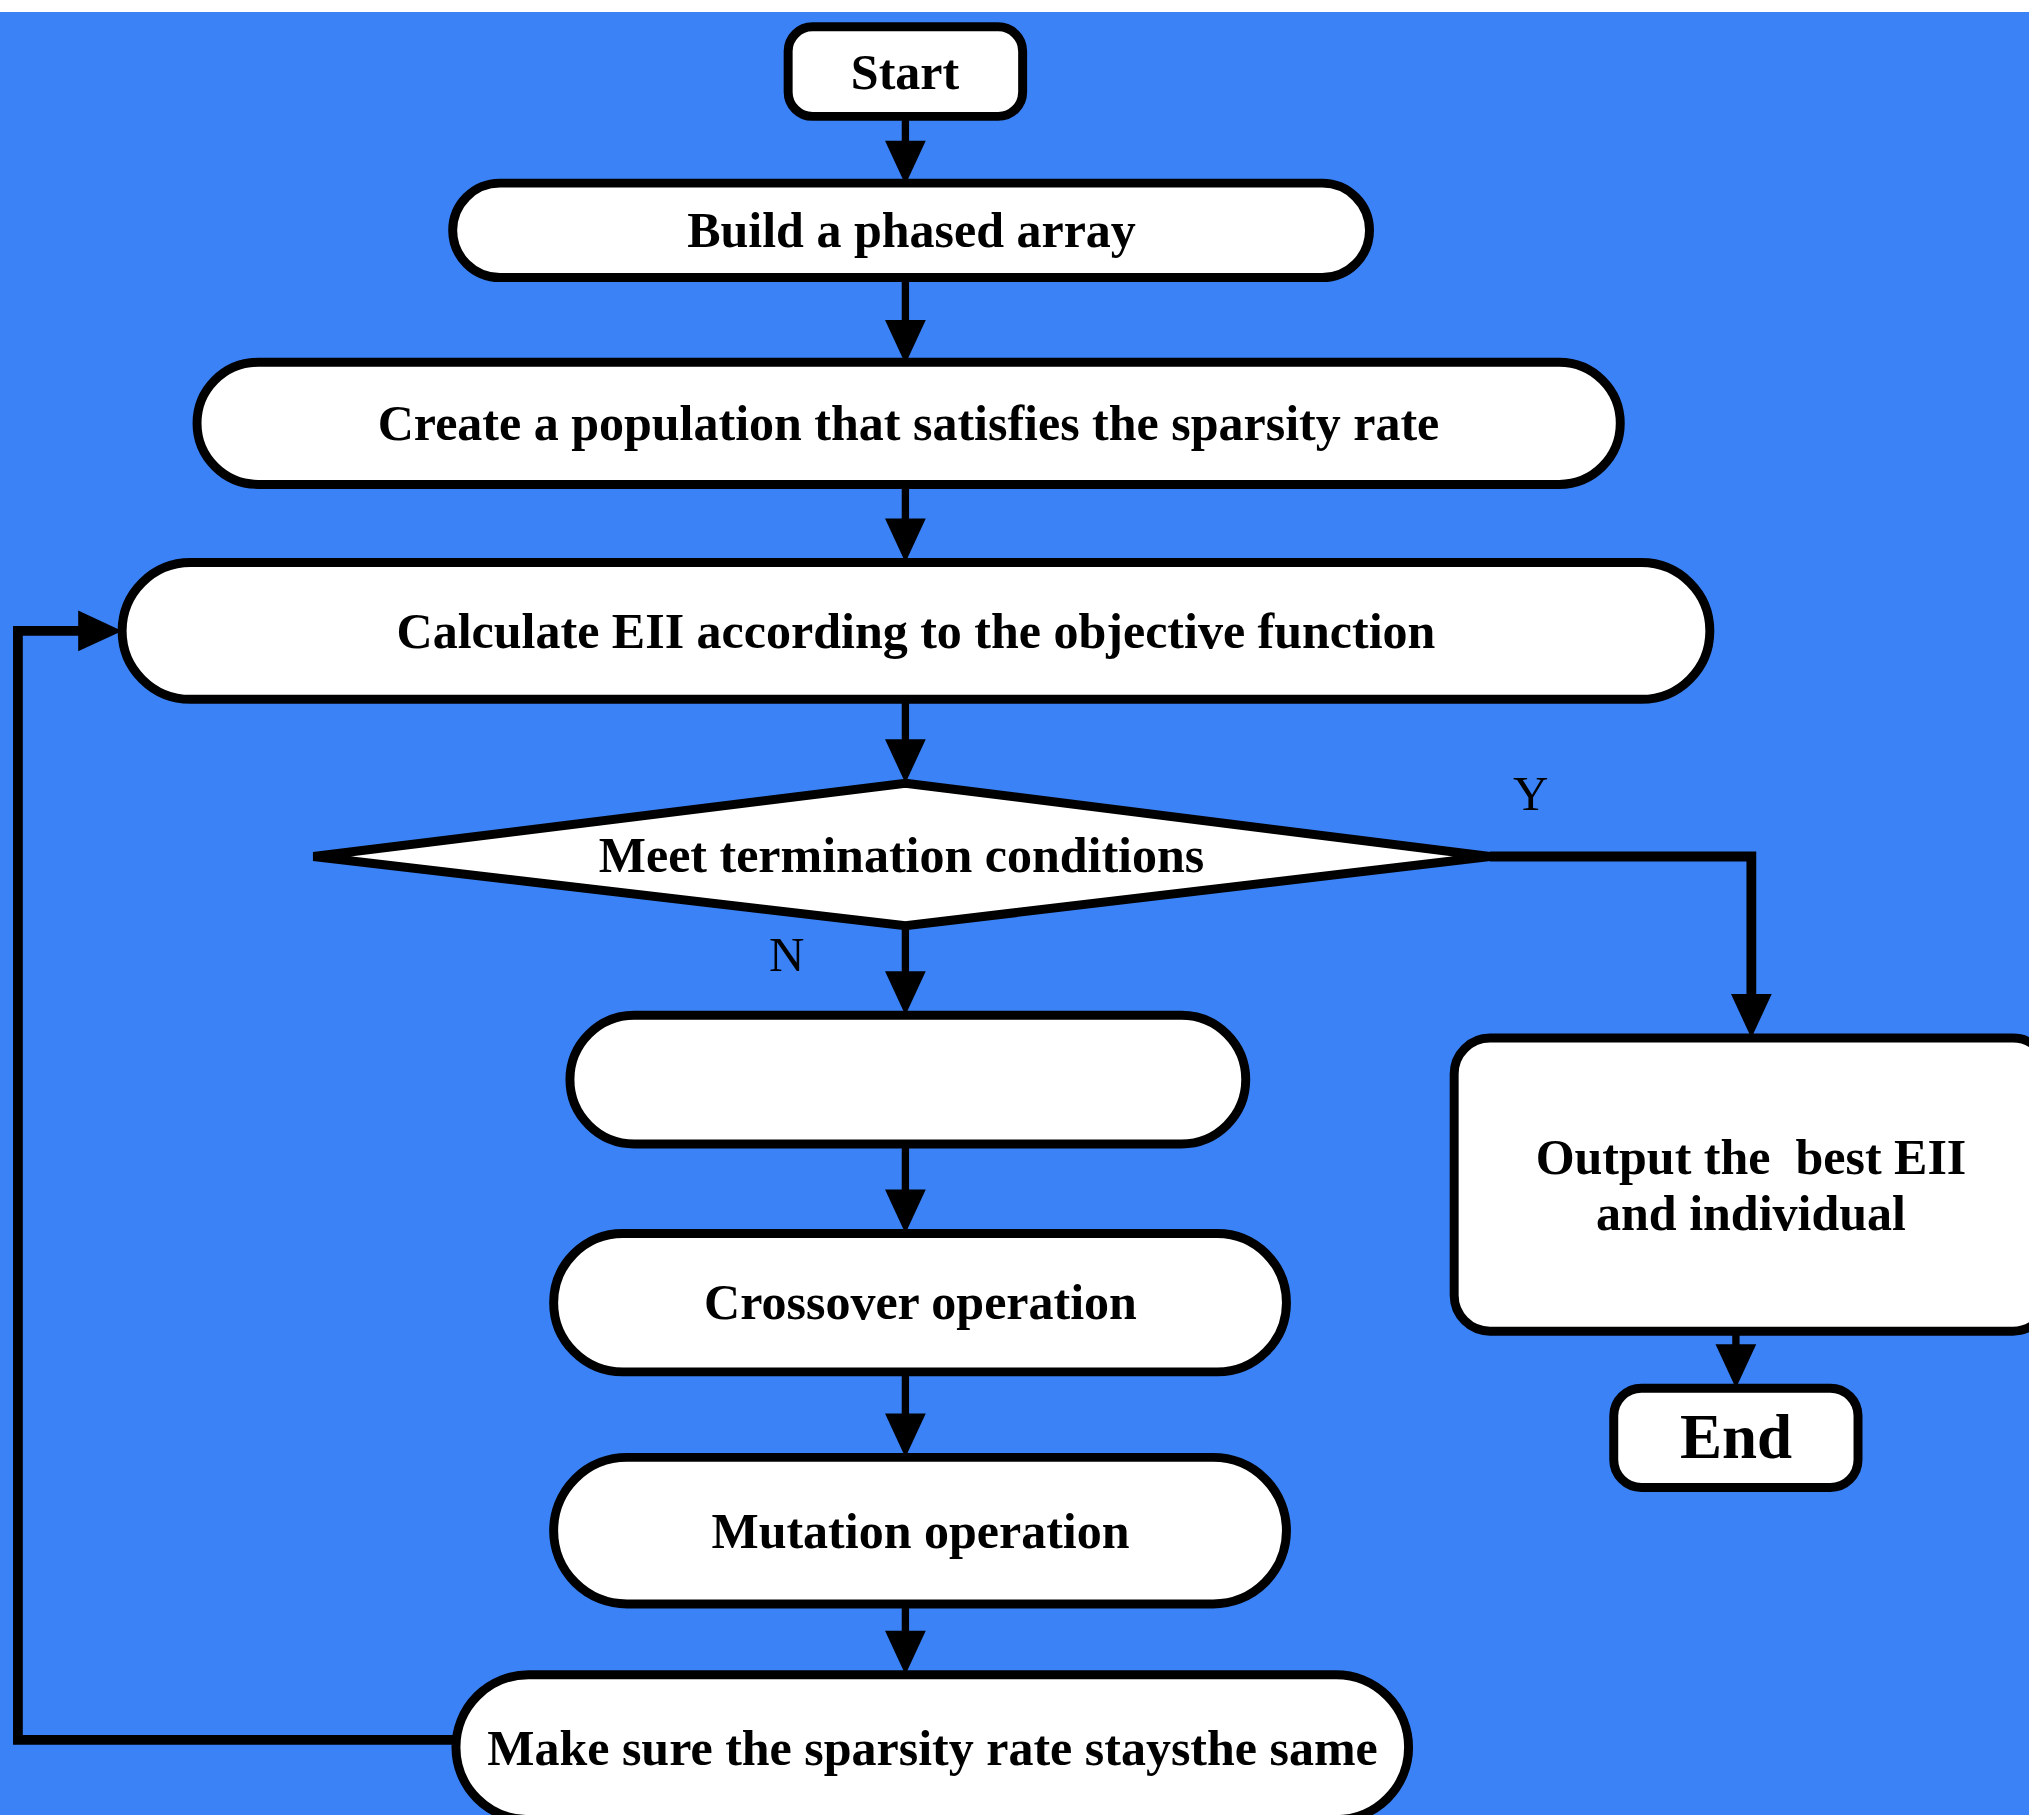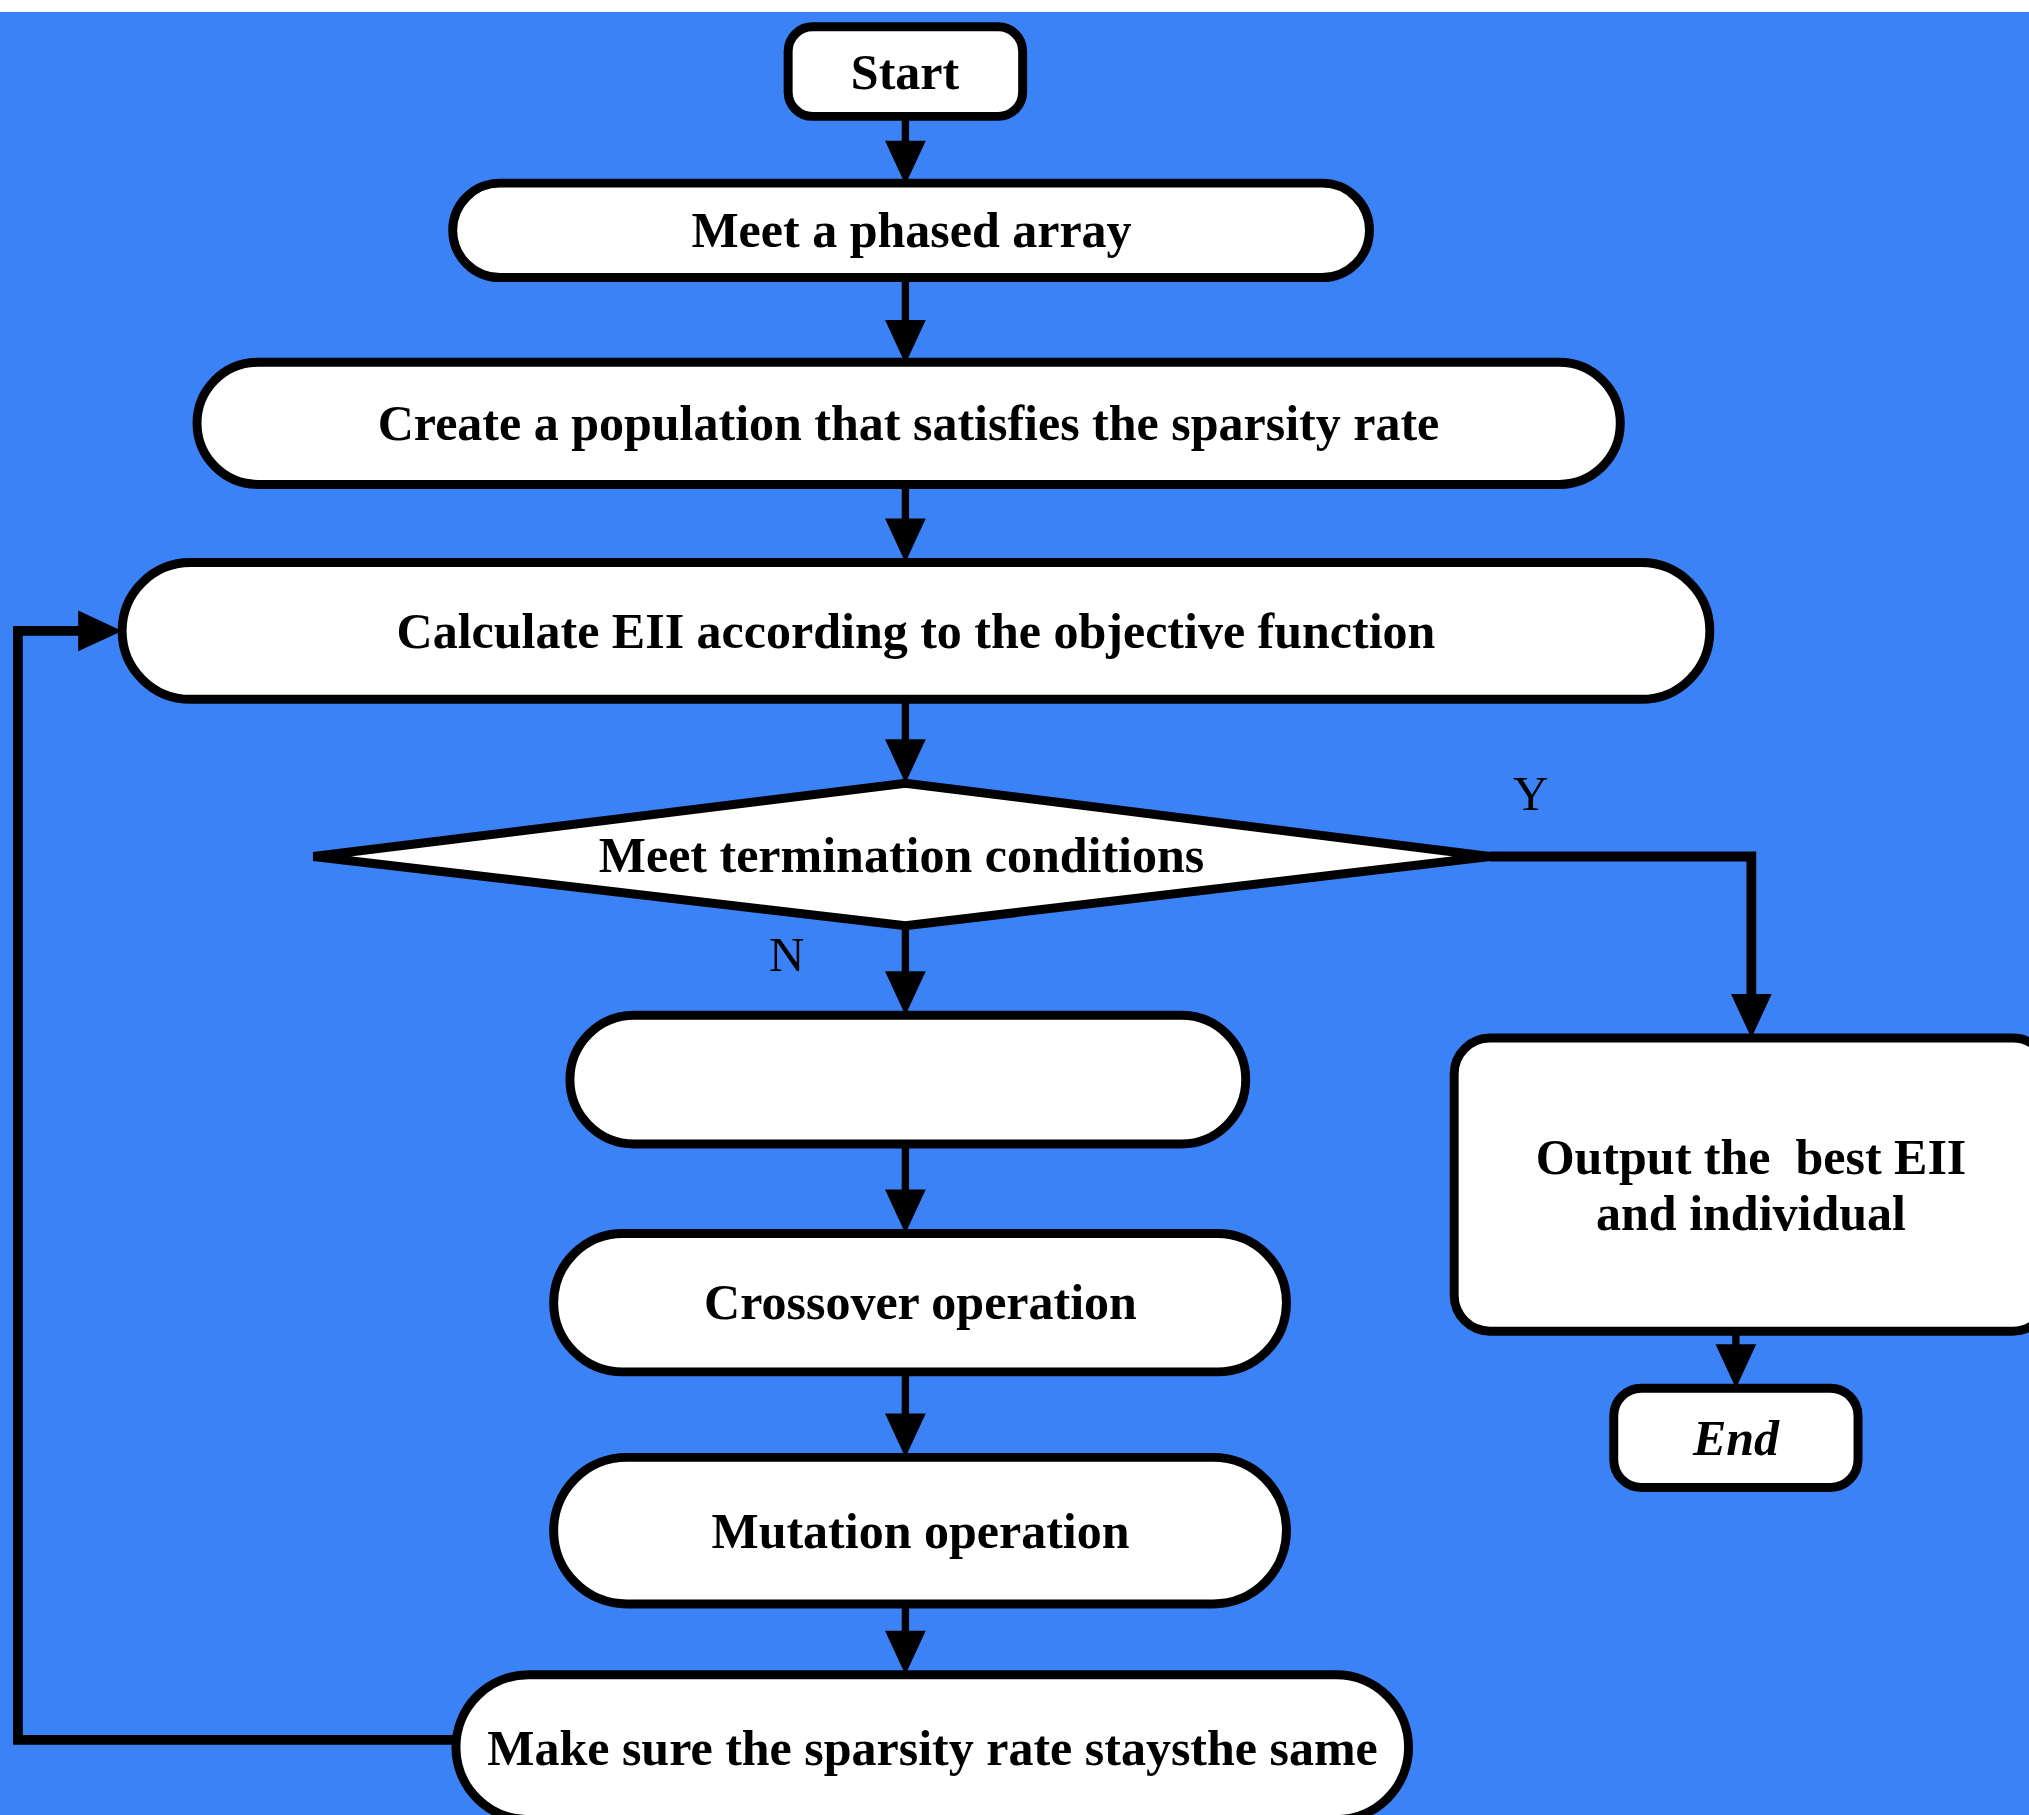--- a/index.html
+++ b/index.html
@@ -145,21 +145,21 @@
 
     <g>
       <path class="connector-thick" d="M 560 2122 L 22 2122 L 22 760 L 104 760"></path>
       <polygon class="arrowhead" points="150,760 96,735 96,785"></polygon>
     </g>
 
   </svg>
 
   <div class="node-text" style="left:788px; top:14.7px; width:234px; height:90px; font-size:50px;">Start</div>
 
-  <div class="node-text" style="left:453px; top:171px; width:917px; height:94px; font-size:50px;">Meet a phased array</div>
+  <div class="node-text" style="left:453px; top:171px; width:917px; height:94px; font-size:50px;">Build a phased array</div>
 
   <div class="node-text" style="left:197px; top:350px; width:1423px; height:122px; font-size:50px;text-align:center;">Create a population that satisfies the sparsity rate</div>
 
   <div class="node-text" style="left:122px; top:550px; width:1588px; height:137px; font-size:50px;">Calculate EII according to the objective function</div>
 
   <div class="node-text" style="left:313px; top:794px; width:1177px; height:98px; font-size:50px;">Meet termination conditions</div>
 
 
   <div class="node-text" style="left:554px; top:1221px; width:733px; height:138px; font-size:50px;">Crossover operation</div>
 
@@ -168,20 +168,20 @@
   <div class="node-text" style="left:456px; top:1663px; width:953px; height:145px; font-size:50px; flex-direction:row;">
     <span>Make sure the sparsity rate stays</span>
     <span>the same</span>
   </div>
 
   <div class="node-text" style="left:1454px; top:1026px; width:594px; height:293px; font-size:50px; flex-direction:column;">
     <span>Output the  best EII</span>
     <span>and individual</span>
   </div>
 
-  <div class="node-text" style="left:1614px; top:1376px; width:244px; height:99px; font-size:50px;font-style:italic;">End</div>
+  <div class="node-text" style="left:1614px; top:1376px; width:244px; height:99px; font-size:63px;">End</div>
 
   <div class="edge-label" style="left:1513px; top:753px; font-size:49px;">Y</div>
 
   <div class="edge-label" style="left:769px; top:914px; font-size:49px;">N</div>
 
 </div>
 
 
 </body></html>

